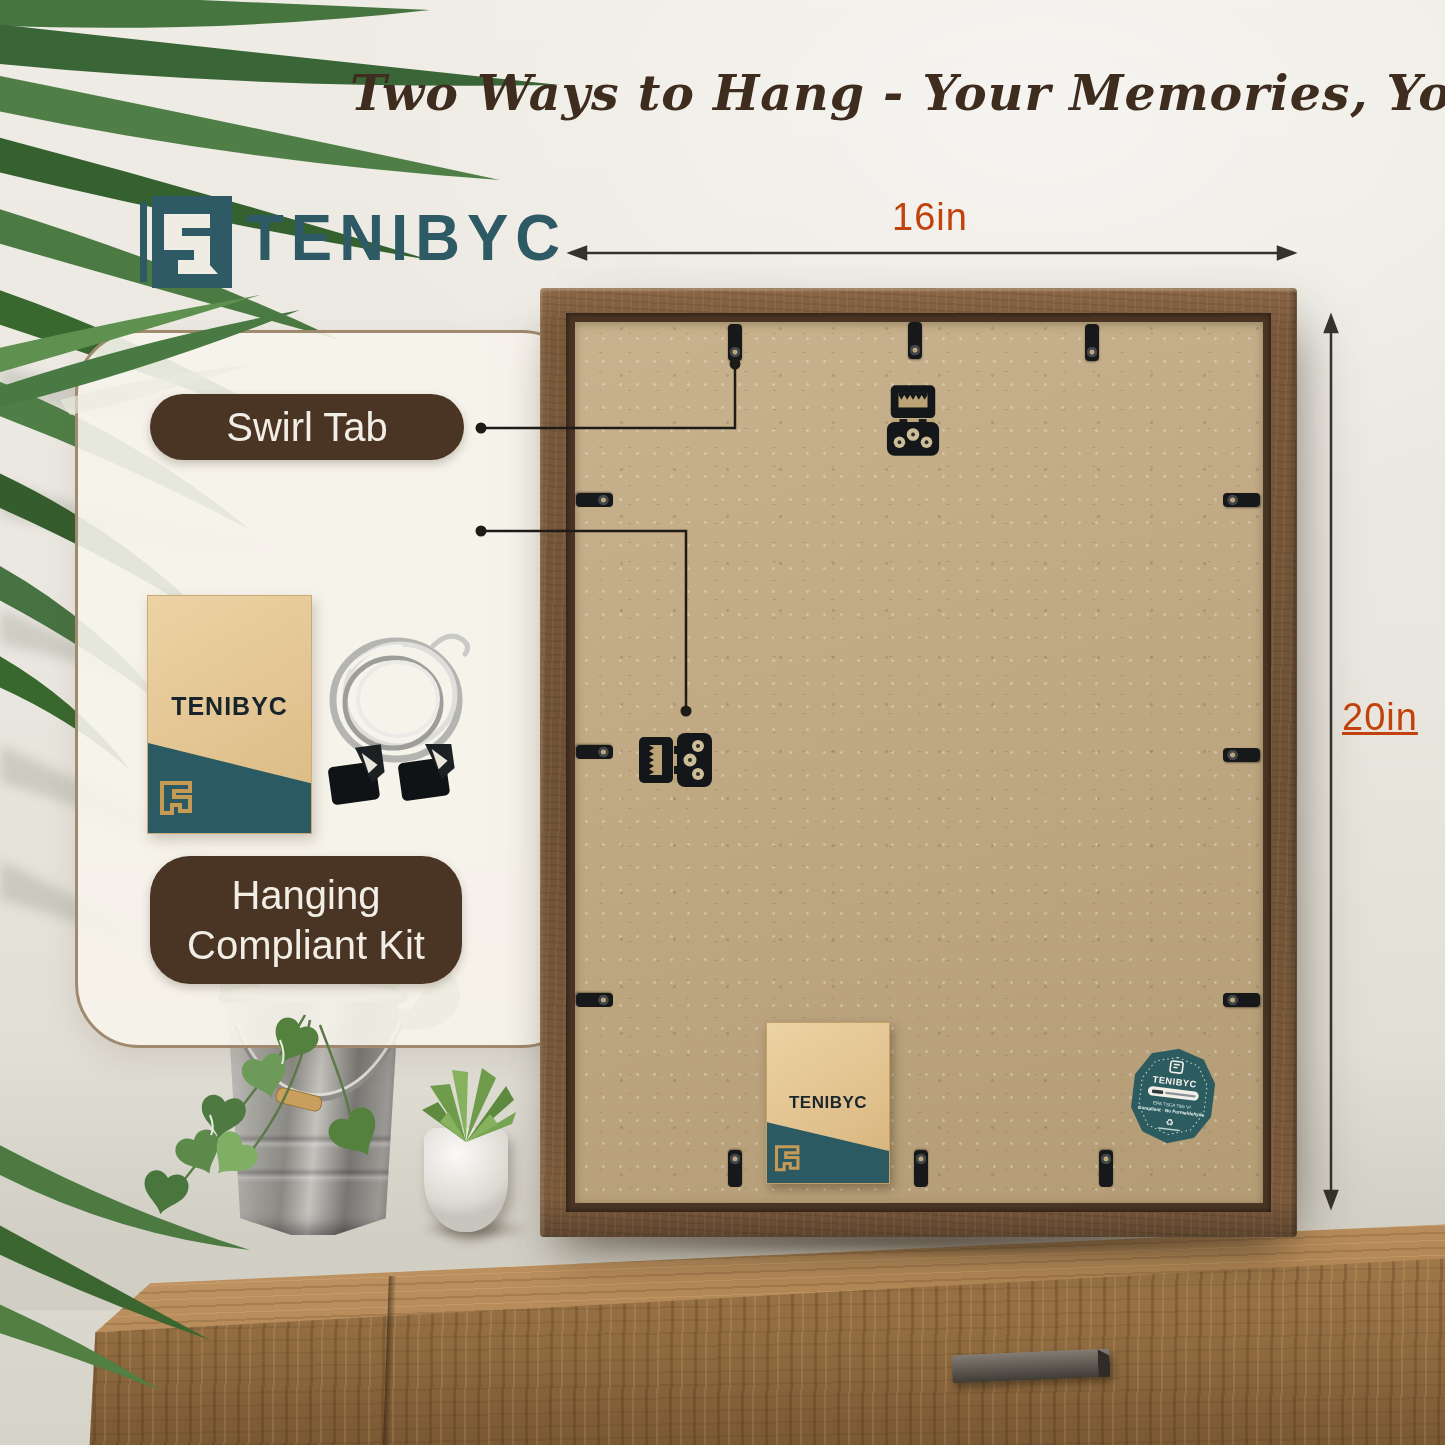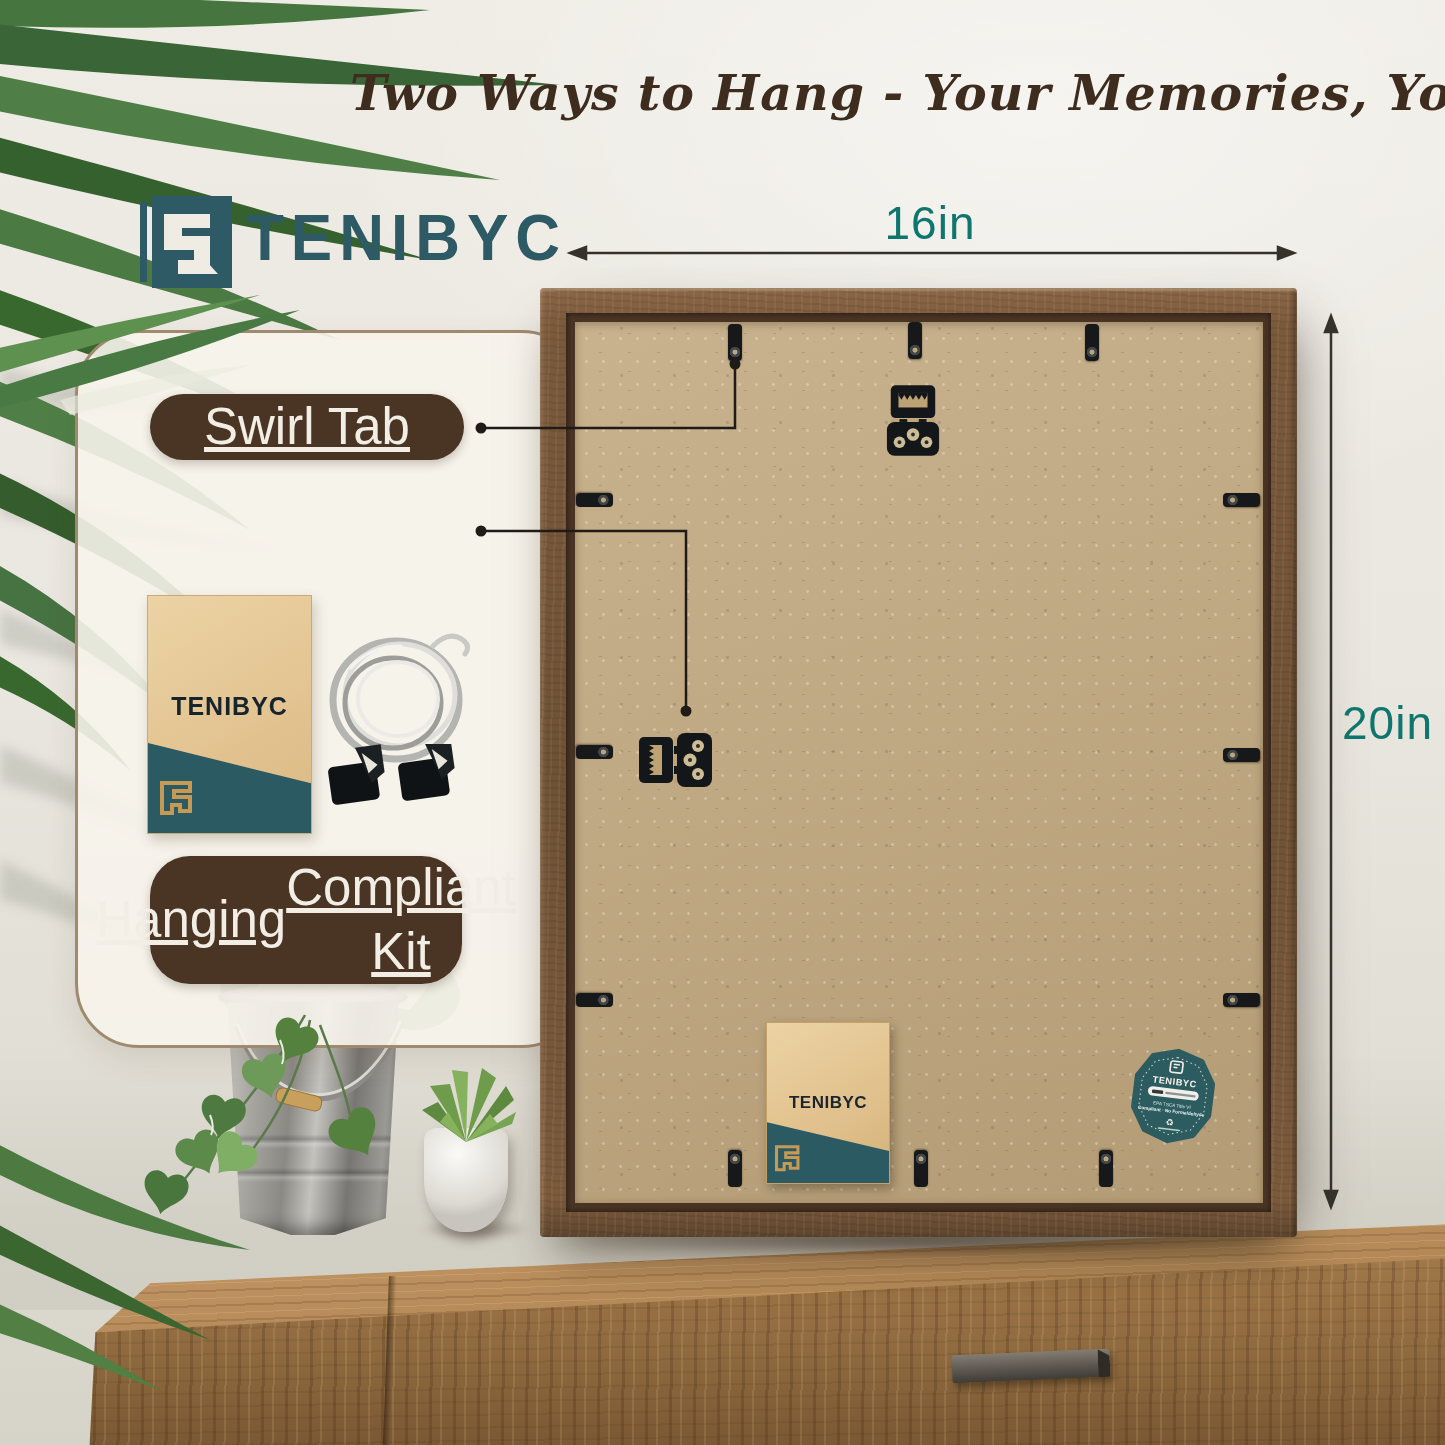--- a/index.html
+++ b/index.html
@@ -17,34 +17,34 @@
     background:linear-gradient(180deg,rgba(206,203,193,0) 0%,rgba(201,198,188,.55) 70%);}
 
   
   .headline{left:350px;top:64px;width:1095px;text-align:center;white-space:nowrap;
     font-family:"DejaVu Serif",serif;font-style:italic;font-weight:bold;
     font-size:49px;color:#3e2d1f;letter-spacing:1px;}
   .wordmark{left:246px;top:202px;font-size:62px;font-weight:800;letter-spacing:7px;
     color:#2d5a64;transform:scaleY(1.04);}
 
   
-  .dim{color:#0f766e;font-size:46px;letter-spacing:1px;}
+  .dim{color:#c2410c;font-size:38px;letter-spacing:1px;}
   .dim-w{left:845px;top:196px;width:170px;text-align:center;}
-  .dim-h{left:1342px;top:696px;}
+  .dim-h{left:1342px;top:696px;text-decoration:underline;}
 
   
   .panel{left:75px;top:330px;width:505px;height:712px;border-radius:64px;
     background:rgba(247,244,236,.90);border:3px solid #a08a6e;
     box-shadow:0 12px 30px rgba(90,75,55,.12);}
   .pill{background:#4a3424;border-radius:40px;color:#f2eee6;
     display:flex;align-items:center;justify-content:center;text-align:center;
-    font-size:51px;line-height:1.25;box-shadow:0 4px 10px rgba(60,42,25,.25);text-decoration:underline;}
+    font-size:40px;line-height:1.25;box-shadow:0 4px 10px rgba(60,42,25,.25);}
   .pill-swirl{left:150px;top:394px;width:314px;height:66px;}
   .pill-hanger{left:147px;top:494px;width:320px;height:70px;}
-  .pill-kit{left:150px;top:856px;width:312px;height:128px;flex-direction:row;}
+  .pill-kit{left:150px;top:856px;width:312px;height:128px;flex-direction:column;}
 
   
   .envelope{left:147px;top:595px;width:163px;height:237px;overflow:hidden;
     background:linear-gradient(150deg,#ecd3a4 0%,#e3c492 55%,#d9b981 100%);
     border:1px solid #c9ab79;box-shadow:3px 6px 12px rgba(90,70,40,.25);}
   .envelope-brand{left:0;top:96px;width:100%;text-align:center;
     font-size:25px;font-weight:800;letter-spacing:1px;color:#18242b;transform:scaleY(1.05);}
   .envelope-teal{left:0;top:0;width:100%;height:100%;background:#2b5a63;
     clip-path:polygon(0 62%,100% 79%,100% 100%,0 100%);}
 

